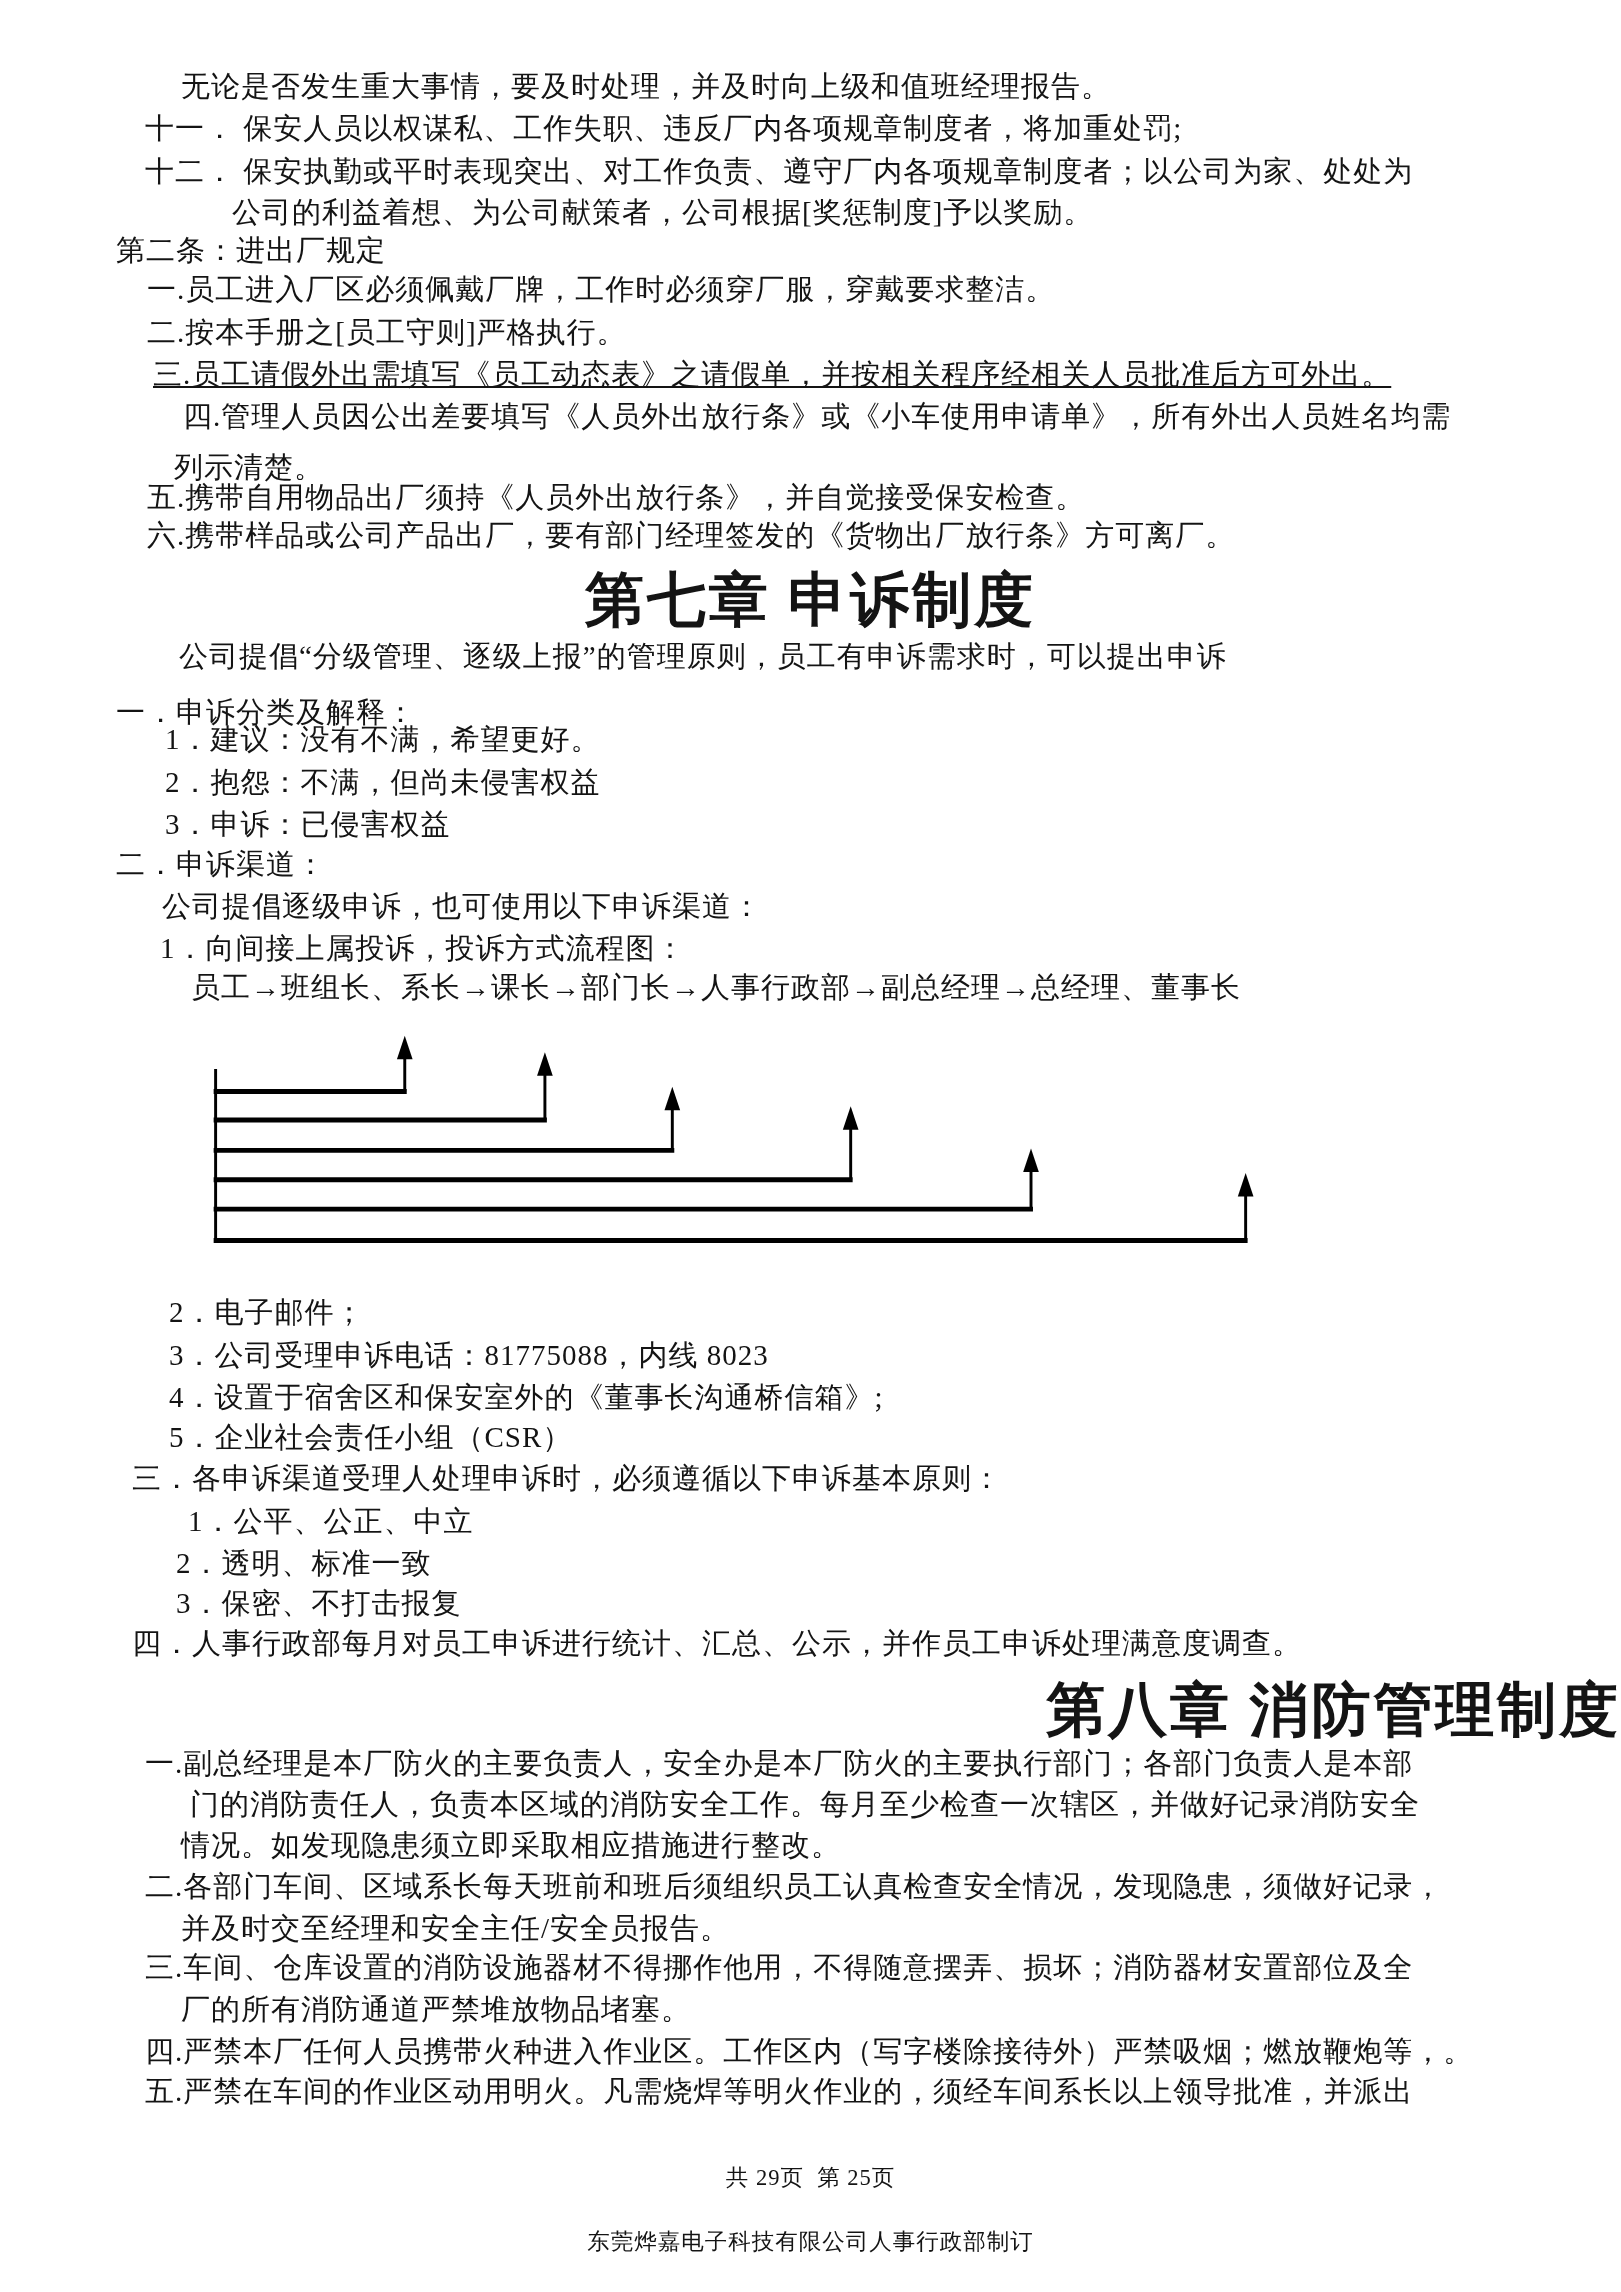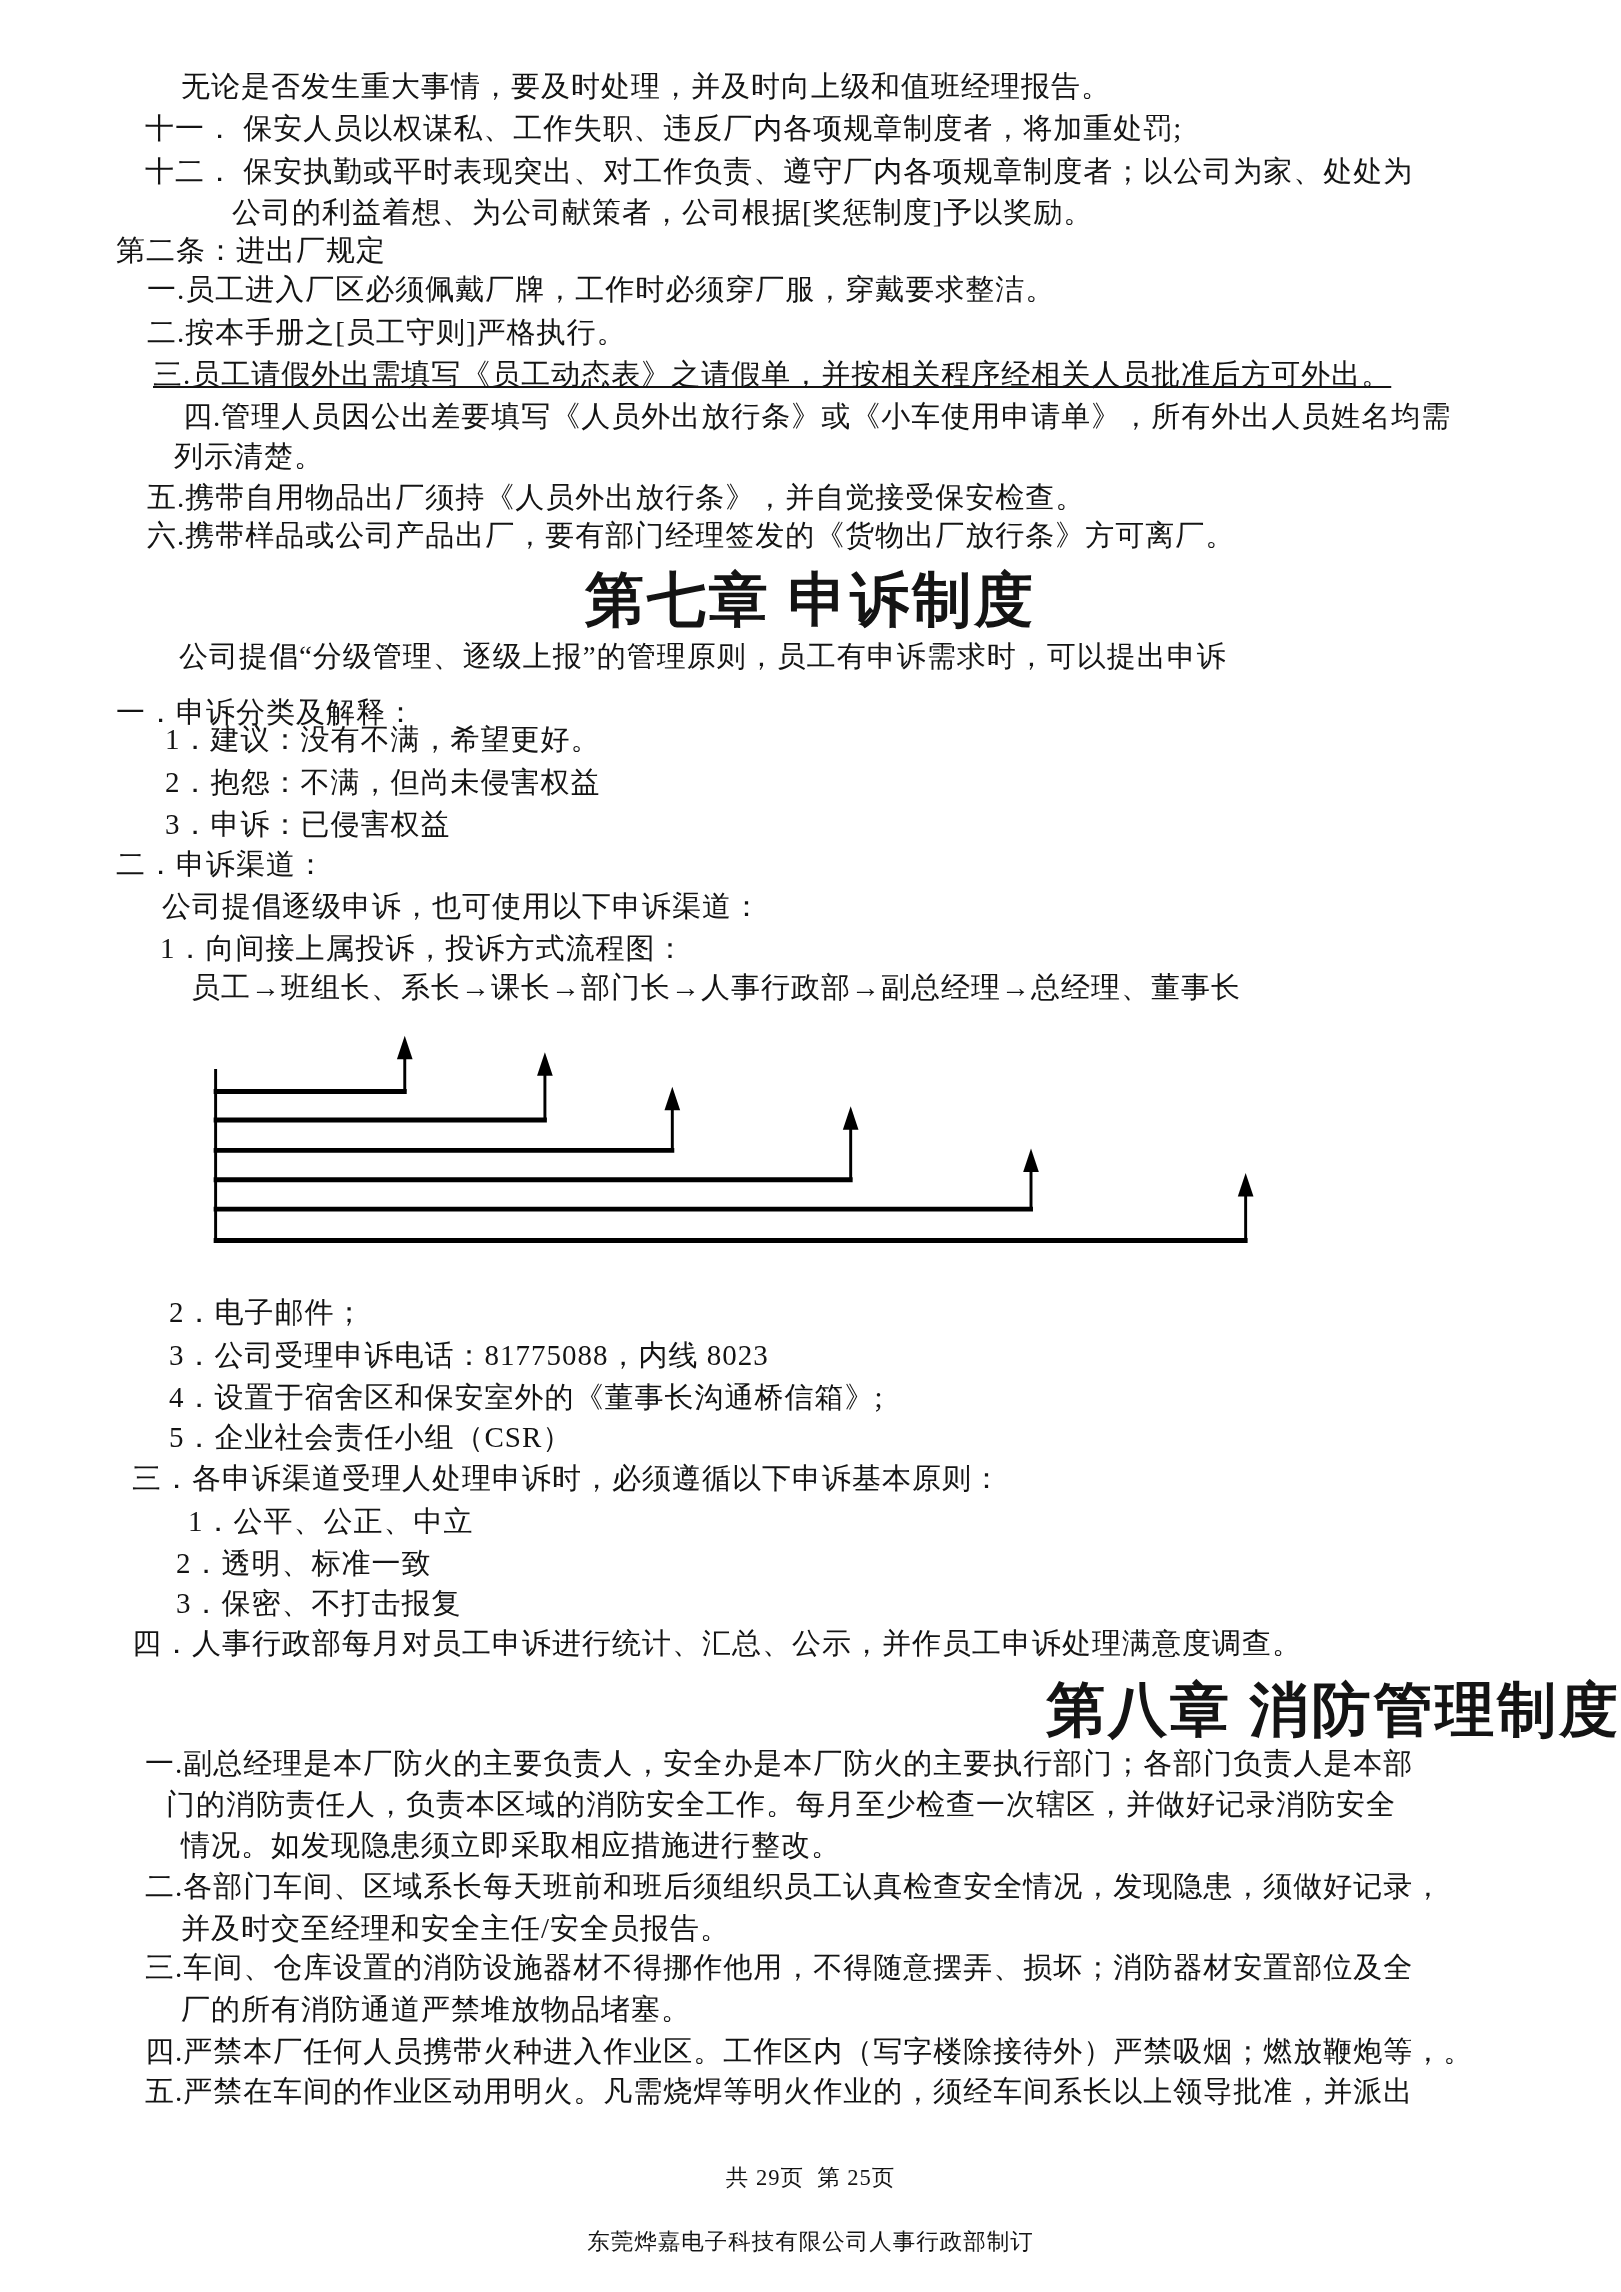--- a/index.html
+++ b/index.html
@@ -54,21 +54,21 @@
   <div class="ln" style="left:181px; top:69px;">无论是否发生重大事情，要及时处理，并及时向上级和值班经理报告。</div>
   <div class="ln" style="left:145px; top:111px;">十一． 保安人员以权谋私、工作失职、违反厂内各项规章制度者，将加重处罚;</div>
   <div class="ln" style="left:145px; top:154px;">十二． 保安执勤或平时表现突出、对工作负责、遵守厂内各项规章制度者；以公司为家、处处为</div>
   <div class="ln" style="left:232px; top:195px;">公司的利益着想、为公司献策者，公司根据[奖惩制度]予以奖励。</div>
 
   <div class="ln" style="left:116px; top:233px;">第二条：进出厂规定</div>
   <div class="ln" style="left:147px; top:272px;">一.员工进入厂区必须佩戴厂牌，工作时必须穿厂服，穿戴要求整洁。</div>
   <div class="ln" style="left:147px; top:315px;">二.按本手册之[员工守则]严格执行。</div>
   <div class="ln" style="left:153px; top:357px;text-decoration:underline;">三.员工请假外出需填写《员工动态表》之请假单，并按相关程序经相关人员批准后方可外出。</div>
   <div class="ln" style="left:147px; top:399px;margin-left:36px;">四.管理人员因公出差要填写《人员外出放行条》或《小车使用申请单》，所有外出人员姓名均需</div>
-  <div class="ln" style="left:174px; top:439px;text-align:right;">列示清楚。</div>
+  <div class="ln" style="left:174px; top:450px;text-align:right;">列示清楚。</div>
   <div class="ln" style="left:147px; top:480px;">五.携带自用物品出厂须持《人员外出放行条》，并自觉接受保安检查。</div>
   <div class="ln" style="left:147px; top:518px;">六.携带样品或公司产品出厂，要有部门经理签发的《货物出厂放行条》方可离厂。</div>
 
   <div class="chapter-title" style="top:561px;">第七章 申诉制度</div>
   <div class="ln" style="left:179px; top:639px;">公司提倡“分级管理、逐级上报”的管理原则，员工有申诉需求时，可以提出申诉</div>
 
   <div class="ln" style="left:116px; top:695px;">一．申诉分类及解释：</div>
   <div class="ln" style="left:165px; top:722px;">1．建议：没有不满，希望更好。</div>
   <div class="ln" style="left:165px; top:765px;">2．抱怨：不满，但尚未侵害权益</div>
   <div class="ln" style="left:165px; top:807px;">3．申诉：已侵害权益</div>
@@ -120,21 +120,21 @@
   <div class="ln" style="left:169px; top:1420px;">5．企业社会责任小组（CSR）</div>
 
   <div class="ln" style="left:132px; top:1461px;">三．各申诉渠道受理人处理申诉时，必须遵循以下申诉基本原则：</div>
   <div class="ln" style="left:188px; top:1504px;">1．公平、公正、中立</div>
   <div class="ln" style="left:176px; top:1546px;">2．透明、标准一致</div>
   <div class="ln" style="left:176px; top:1586px;">3．保密、不打击报复</div>
   <div class="ln" style="left:132px; top:1626px;">四．人事行政部每月对员工申诉进行统计、汇总、公示，并作员工申诉处理满意度调查。</div>
 
   <div class="chapter-title" style="top:1671px;text-align:right;">第八章 消防管理制度</div>
   <div class="ln" style="left:145px; top:1746px;">一.副总经理是本厂防火的主要负责人，安全办是本厂防火的主要执行部门；各部门负责人是本部</div>
-  <div class="ln" style="left:166px; top:1787px;text-align:right;">门的消防责任人，负责本区域的消防安全工作。每月至少检查一次辖区，并做好记录消防安全</div>
+  <div class="ln" style="left:190px; top:1787px;text-align:right;">门的消防责任人，负责本区域的消防安全工作。每月至少检查一次辖区，并做好记录消防安全</div>
   <div class="ln" style="left:181px; top:1828px;">情况。如发现隐患须立即采取相应措施进行整改。</div>
   <div class="ln" style="left:145px; top:1869px;">二.各部门车间、区域系长每天班前和班后须组织员工认真检查安全情况，发现隐患，须做好记录，</div>
   <div class="ln" style="left:181px; top:1911px;">并及时交至经理和安全主任/安全员报告。</div>
   <div class="ln" style="left:145px; top:1950px;">三.车间、仓库设置的消防设施器材不得挪作他用，不得随意摆弄、损坏；消防器材安置部位及全</div>
   <div class="ln" style="left:181px; top:1992px;">厂的所有消防通道严禁堆放物品堵塞。</div>
   <div class="ln" style="left:145px; top:2034px;">四.严禁本厂任何人员携带火种进入作业区。工作区内（写字楼除接待外）严禁吸烟；燃放鞭炮等，。</div>
   <div class="ln" style="left:145px; top:2074px;">五.严禁在车间的作业区动用明火。凡需烧焊等明火作业的，须经车间系长以上领导批准，并派出</div>
 
   <div class="footer-line" style="top:2162px;">共 29页  第 25页</div>
   <div class="footer-line" style="top:2194px;margin-top:32px;">东莞烨嘉电子科技有限公司人事行政部制订</div>

